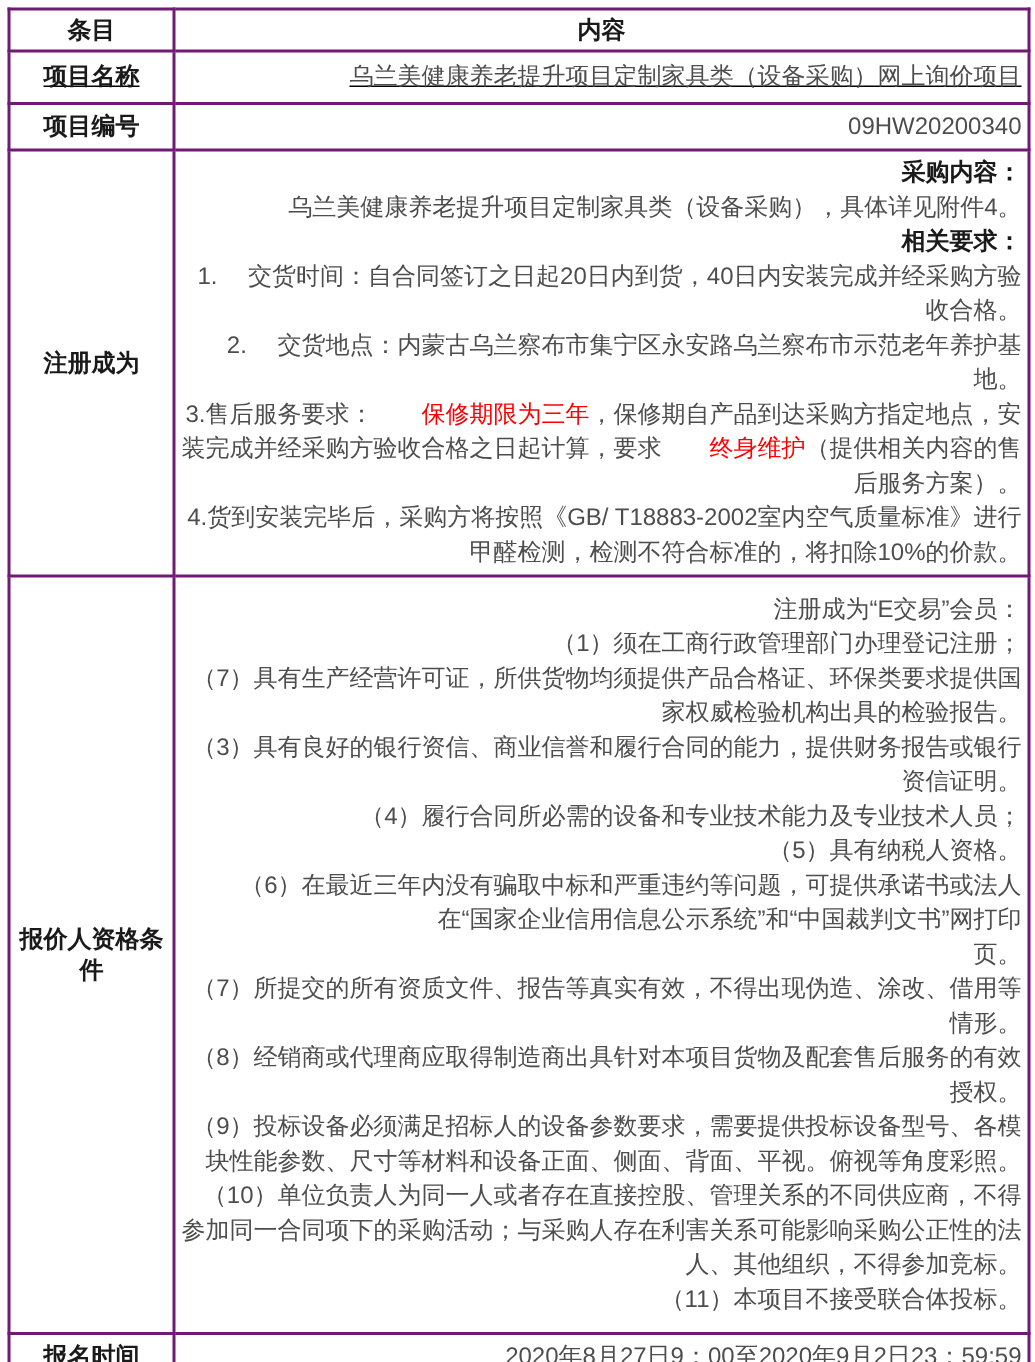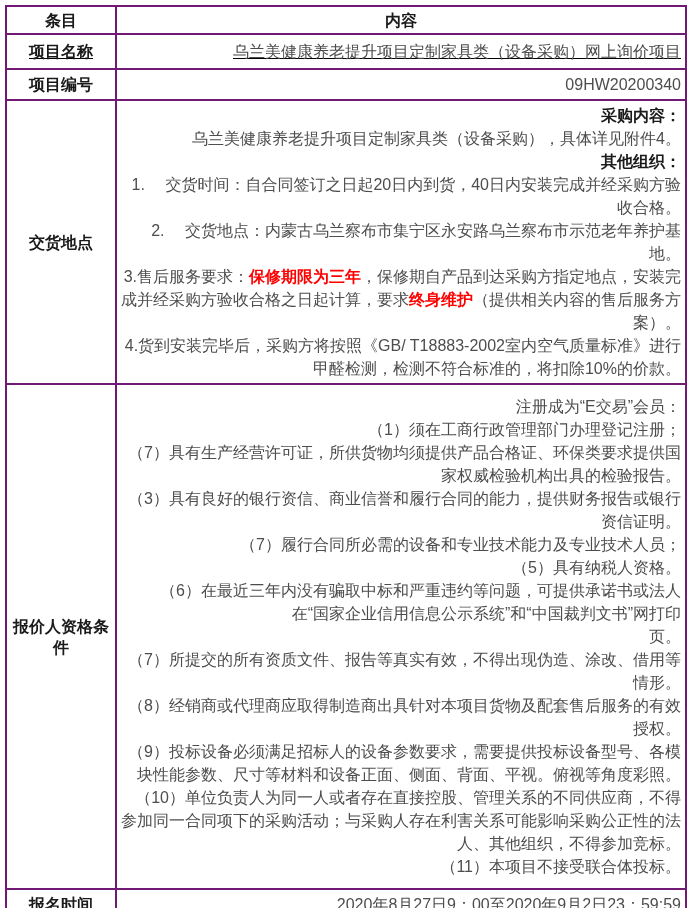--- a/index.html
+++ b/index.html
@@ -54,22 +54,23 @@
     margin: 0;
     line-height: 23px;
     word-break: break-all;
   }
   .bold {
     font-weight: bold;
     color: #1a1a1a;
     margin-top: 12px;
   }
   .red-bold {
-    font-weight: bold;
+    font-weight: normal;
     color: var(--accent-red, #ff0000);
+    margin-left: 32px;
   }
   
   tr.r-header { height: 28px; }
   tr.r1 { height: 35px; text-decoration: underline; }
   tr.r2 { height: 31px; }
   tr.r3 { height: 266px; }
   tr.r4 { height: 505px; }
   tr.r5 { height: 28px; }
 </style>
 </head>
@@ -94,39 +95,39 @@
             <p><span>乌兰美健康养老提升项目定制家具类（设备采购）网上询价项目</span></p>
           </td>
         </tr>
         <tr class="r2">
           <td class="label-cell">项目编号</td>
           <td class="content-cell">
             <p><span>09HW20200340</span></p>
           </td>
         </tr>
         <tr class="r3">
-          <td class="label-cell">交货地点</td>
+          <td class="label-cell">注册成为</td>
           <td class="content-cell">
             <p><span class="bold">采购内容：</span></p>
             <p><span>乌兰美健康养老提升项目定制家具类（设备采购），具体详见附件4。</span></p>
-            <p><span class="bold">其他组织：</span></p>
+            <p><span class="bold">相关要求：</span></p>
             <p><span>1.　 交货时间：自合同签订之日起20日内到货，40日内安装完成并经采购方验收合格。</span></p>
             <p><span>2.　 交货地点：内蒙古乌兰察布市集宁区永安路乌兰察布市示范老年养护基地。</span></p>
             <p><span>3.售后服务要求：</span><span class="red-bold">保修期限为三年</span><span>，保修期自产品到达采购方指定地点，安装完成并经采购方验收合格之日起计算，要求</span><span class="red-bold">终身维护</span><span>（提供相关内容的售后服务方案）。</span></p>
             <p><span>4.货到安装完毕后，采购方将按照《GB/ T18883-2002室内空气质量标准》进行甲醛检测，检测不符合标准的，将扣除10%的价款。</span></p>
           </td>
         </tr>
         <tr class="r4">
           <td class="label-cell">报价人资格条件</td>
           <td class="content-cell">
             <p><span>注册成为“E交易”会员：</span></p>
             <p><span>（1）须在工商行政管理部门办理登记注册；</span></p>
             <p><span>（7）具有生产经营许可证，所供货物均须提供产品合格证、环保类要求提供国家权威检验机构出具的检验报告。</span></p>
             <p><span>（3）具有良好的银行资信、商业信誉和履行合同的能力，提供财务报告或银行资信证明。</span></p>
-            <p><span>（7）履行合同所必需的设备和专业技术能力及专业技术人员；</span></p>
+            <p><span>（4）履行合同所必需的设备和专业技术能力及专业技术人员；</span></p>
             <p><span>（5）具有纳税人资格。</span></p>
             <p><span>（6）在最近三年内没有骗取中标和严重违约等问题，可提供承诺书或法人</span></p>
             <p><span>在“国家企业信用信息公示系统”和“中国裁判文书”网打印</span></p>
             <p><span>页。</span></p>
             <p><span>（7）所提交的所有资质文件、报告等真实有效，不得出现伪造、涂改、借用等情形。</span></p>
             <p><span>（8）经销商或代理商应取得制造商出具针对本项目货物及配套售后服务的有效授权。</span></p>
             <p><span>（9）投标设备必须满足招标人的设备参数要求，需要提供投标设备型号、各模块性能参数、尺寸等材料和设备正面、侧面、背面、平视。俯视等角度彩照。</span></p>
             <p><span>（10）单位负责人为同一人或者存在直接控股、管理关系的不同供应商，不得参加同一合同项下的采购活动；与采购人存在利害关系可能影响采购公正性的法人、其他组织，不得参加竞标。</span></p>
             <p><span>（11）本项目不接受联合体投标。</span></p>
           </td>

